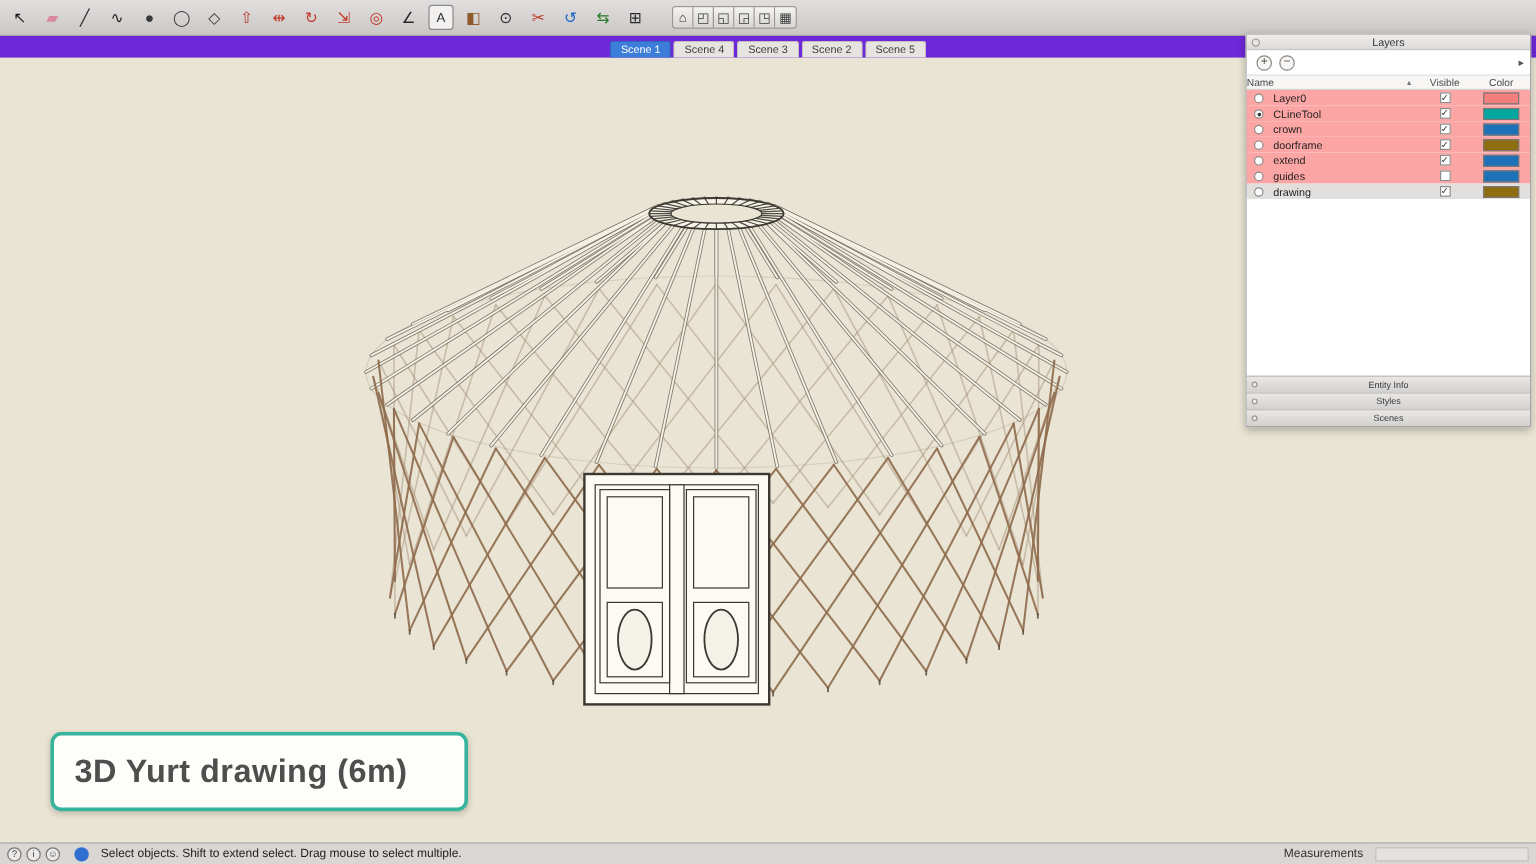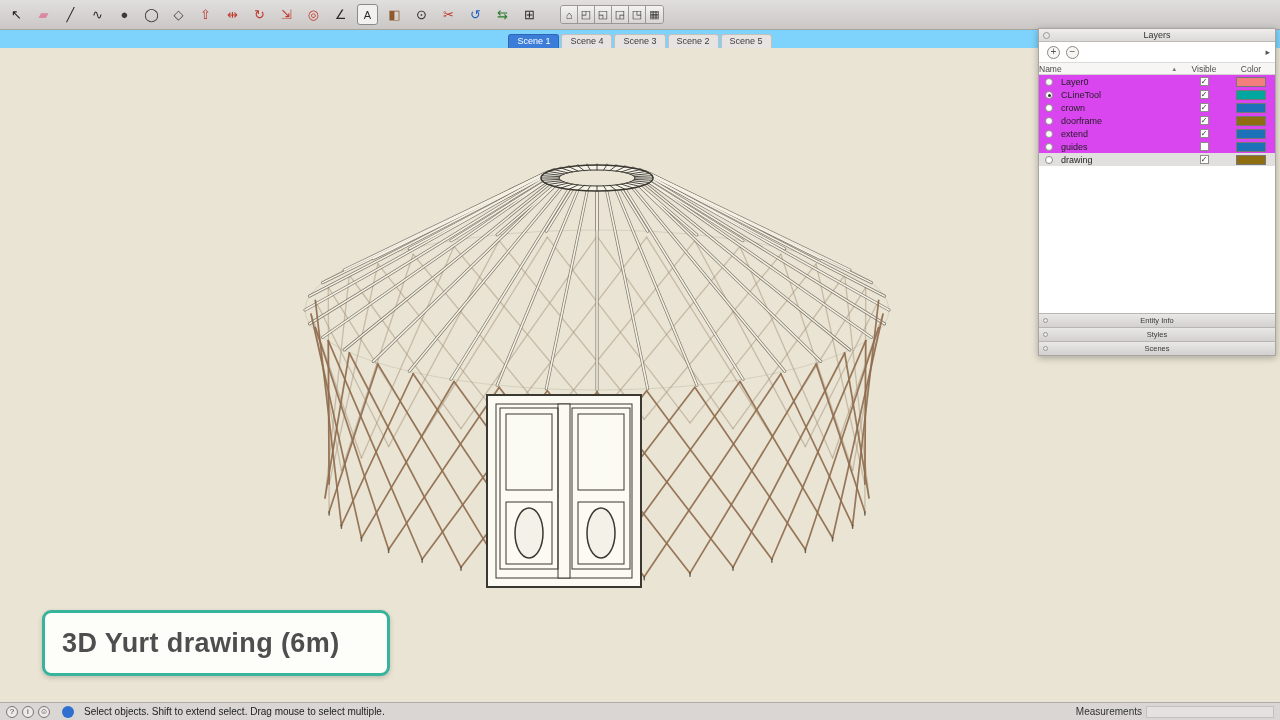--- a/index.html
+++ b/index.html
@@ -8,21 +8,21 @@
 
   
   .toolbar{position:absolute;top:0;left:0;right:0;height:30px;background:linear-gradient(#e1dfde,#cac7c5);border-bottom:1px solid #a5a2a0;display:flex;align-items:center;padding-left:6px;gap:6px;z-index:3}
   .tool{width:21px;height:21px;display:flex;align-items:center;justify-content:center;font-size:13px;border-radius:3px}
   .tool.boxed{border:1px solid#8a8a8a;font-size:11px;background:#f2f1f0}
   .viewgroup{display:flex;margin-left:14px;border:1px solid #9a9794;border-radius:3px;overflow:hidden}
   .viewbtn{width:17px;height:17px;display:flex;align-items:center;justify-content:center;font-size:11px;color:#3a3a3a;background:linear-gradient(#f4f3f2,#d8d5d2);border-right:1px solid #9a9794}
   .viewbtn:last-child{border-right:none}
 
   
-  .tabstrip{position:absolute;top:30px;left:0;right:0;height:18px;background:#7dd3fc;display:flex;justify-content:center;align-items:flex-end;z-index:2}
+  .tabstrip{position:absolute;top:30px;left:0;right:0;height:18px;background:#6d28d9;display:flex;justify-content:center;align-items:flex-end;z-index:2}
   .tab{height:14px;line-height:12px;padding:0 8px;font-size:9px;color:#3c3c3c;background:#e6e3e1;border:1px solid #c2bfbc;border-bottom:none;border-radius:3px 3px 0 0;margin:0 1px}
   .tab.active{background:#3c7dd9;color:#fff;border-color:#2f66b5}
 
   
   .canvas{position:absolute;top:48px;left:0;width:1280px;height:654px}
 
   
   .callout{position:absolute;left:42px;top:610px;width:348px;height:66px;background:#fdfdfa;border:3px solid #38b49c;border-radius:9px;box-shadow:0 2px 5px rgba(0,0,0,.18);display:flex;align-items:center;padding-left:17px;font-size:27px;font-weight:700;color:#4e4e4e;letter-spacing:.4px;z-index:4}
 
   
@@ -30,40 +30,40 @@
   .paneltitle{height:13px;background:linear-gradient(#efeeed,#dcdad8);border-bottom:1px solid #bdbab7;display:flex;align-items:center;justify-content:center;position:relative;font-size:9px;color:#333}
   .pdot{position:absolute;left:4px;width:7px;height:7px;border:1px solid #9a9794;border-radius:50%;background:#e8e6e4}
   .layertools{height:20px;display:flex;align-items:center;gap:6px;padding-left:8px;position:relative;background:#fff}
   .circlebtn{width:13px;height:13px;border:1px solid #8a8784;border-radius:50%;display:flex;align-items:center;justify-content:center;font-size:10px;line-height:10px;color:#555;background:#f7f6f5}
   .expand{position:absolute;right:5px;font-size:9px;color:#555}
   .layerhead{height:13px;display:flex;align-items:center;background:#f7f6f5;border-top:1px solid #dddbd9;border-bottom:1px solid #d5d3d1;color:#4a4a4a;font-size:8.5px}
   .col-name{flex:1;display:flex;align-items:center}
   .sortarrow{margin-left:auto;margin-right:5px;font-size:7px;color:#777}
   .col-vis{width:46px;text-align:center}
   .col-color{width:48px;text-align:center}
-  .lrow{height:13px;display:flex;align-items:center;background:#d946ef}
+  .lrow{height:13px;display:flex;align-items:center;background:#fca5a5}
   .lrow.selected{background:#e2e0de}
   .radio{width:8px;height:8px;border:1px solid #8e8b88;border-radius:50%;margin-left:6px;background:#fff;position:relative;flex:none}
   .radio.on::after{content:"";position:absolute;left:2px;top:2px;width:3px;height:3px;border-radius:50%;background:#333}
   .lname{flex:1;padding-left:8px;font-size:9px;color:#1f1f1f}
   .vis{width:46px;display:flex;justify-content:center}
   .checkbox{width:9px;height:9px;border:1px solid #8e8b88;background:#fff;font-size:8px;line-height:8px;text-align:center;color:#333}
   .colorcell{width:48px;display:flex;justify-content:center}
   .swatch{width:30px;height:10px;border:1px solid #777}
   .filler{height:147px;background:#fff}
   .collapsedbar{height:14px;background:linear-gradient(#e9e8e7,#d3d1cf);border-top:1px solid #b8b5b2;display:flex;align-items:center;justify-content:center;font-size:7.5px;color:#3a3a3a;position:relative}
   .cdot{position:absolute;left:4px;width:5px;height:5px;border:1px solid #9a9794;border-radius:50%;background:#eceae8}
 
   
   .statusbar{position:absolute;left:0;right:0;top:702px;height:18px;background:#d9d6d4;border-top:1px solid #aeaba8;display:flex;align-items:center;padding:0 6px;gap:4px;font-size:10px;color:#222;z-index:3}
   .sicon{width:12px;height:12px;border:1px solid #777;border-radius:50%;font-size:8px;line-height:10px;display:flex;align-items:center;justify-content:center;color:#444;background:#eceae8;flex:none}
   .bluedot{width:12px;height:12px;border-radius:50%;background:#2e6fd0;margin-left:8px;flex:none}
   .statusmsg{margin-left:6px}
   .spacer{flex:1}
-  .measlabel{color:#333;}
+  .measlabel{color:#333;margin-right:6px}
   .measinput{width:128px;height:12px;border:1px solid #c2bfbc;background:#e4e2e0;font-size:9px;padding:0 3px;font-family:"Liberation Sans",sans-serif}
 </style>
 </head>
 <body>
 
 <div class="stage">
 
   <div class="toolbar">
       <span class="tool" style="color: rgb(26, 26, 26);">↖</span>
       <span class="tool" style="color: rgb(217, 138, 158);">▰</span>

